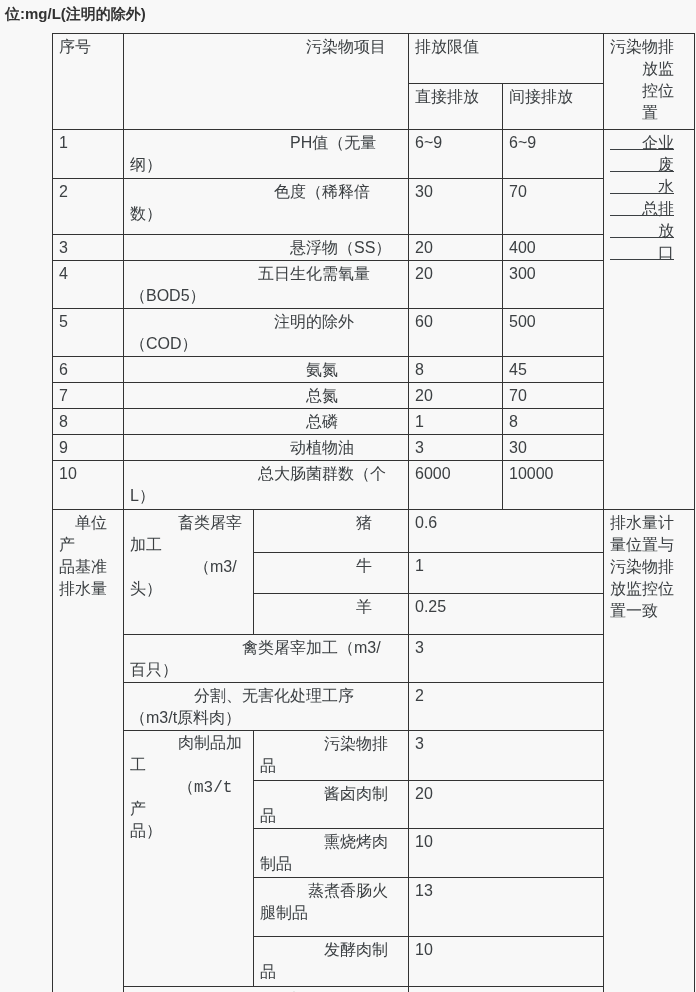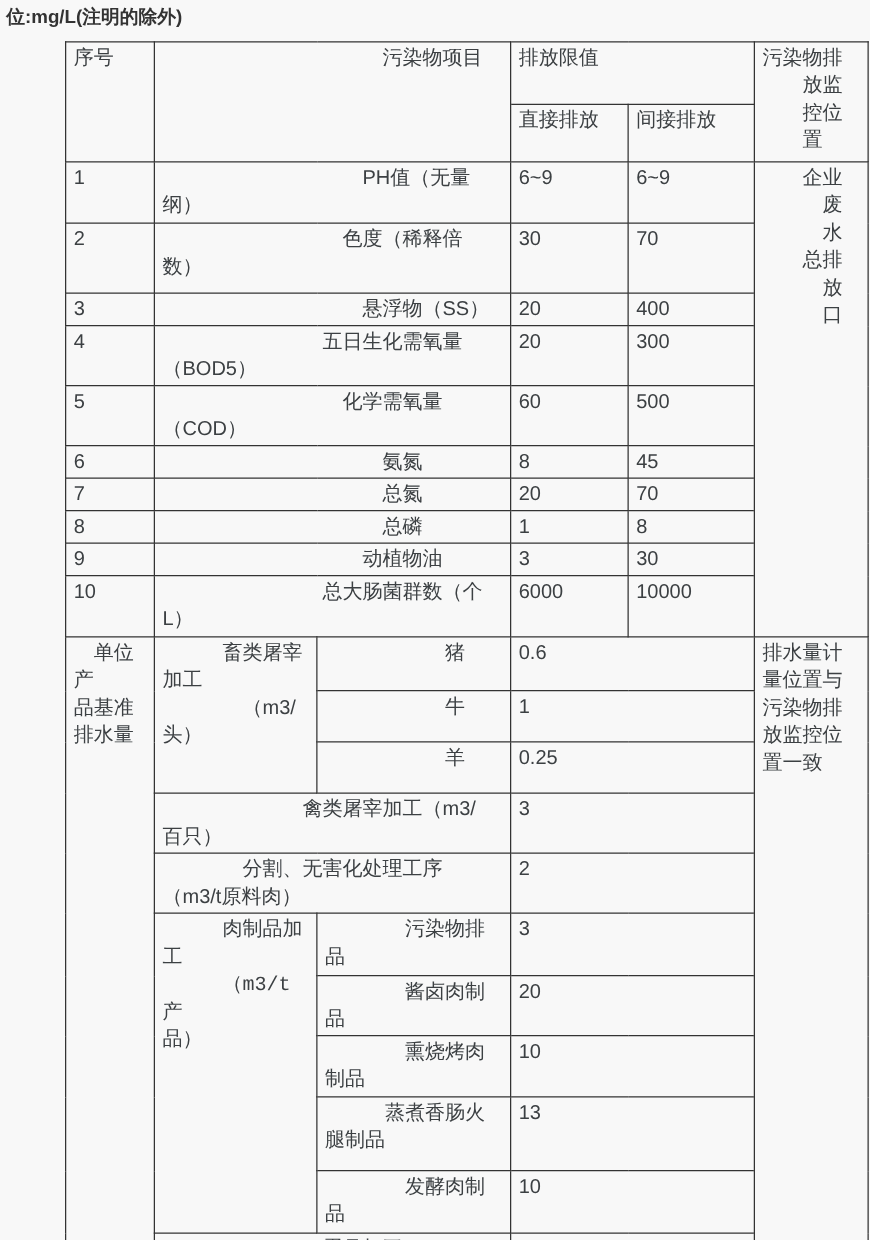--- a/index.html
+++ b/index.html
@@ -23,21 +23,21 @@
     font-size:16px;line-height:22px;font-weight:normal;
     vertical-align:top;text-align:left;
     white-space:pre-line;
     word-break:break-all;
   }
   .c-no{width:71px;}.c-a{width:130px;}.c-b{width:155px;}
   .c-dir{width:94px;}.c-ind{width:101px;}.c-mon{width:91px;}
   .ctr{text-align:center;}
   .mid{vertical-align:middle;}
   .vmerge{text-align:center;padding-left:16px;}
-  .pad-mon-up{padding-top:150px;}
+  .pad-mon-up{padding-top:150px;text-decoration:underline;}
   .pad-label-low{padding-top:125px;}
   .pad-mon-low{padding-top:148px;}
   .pad-livestock{padding-top:30px;margin-left:12px;}
   .pad-meat{padding-top:28px;font-family:Liberation Mono, monospace;}
 </style>
 </head>
 <body>
 
 <div class="page">
   <div class="unit-note">位:mg/L(注明的除外)</div>
@@ -98,21 +98,21 @@
       </tr>
       <tr style="height:48px">
         <td class="ctr">4</td>
         <td colspan="2">　　　　　　　　五日生化需氧量
 （BOD5）</td>
         <td class="ctr">20</td>
         <td class="ctr">300</td>
       </tr>
       <tr style="height:48px">
         <td class="ctr">5</td>
-        <td colspan="2">　　　　　　　　　化学需氧量
+        <td colspan="2">　　　　　　　　　注明的除外
 （COD）</td>
         <td class="ctr">60</td>
         <td class="ctr">500</td>
       </tr>
       <tr style="height:24px">
         <td class="ctr">6</td>
         <td colspan="2">　　　　　　　　　　　氨氮</td>
         <td class="ctr">8</td>
         <td class="ctr">45</td>
       </tr>

